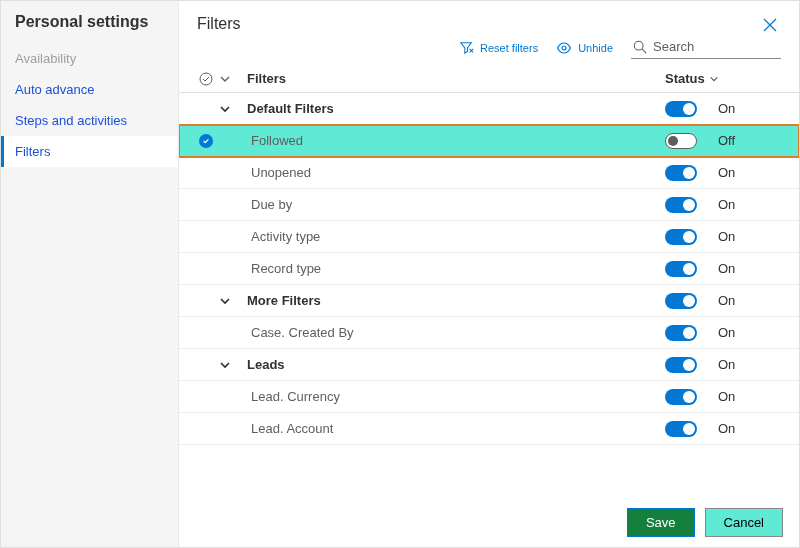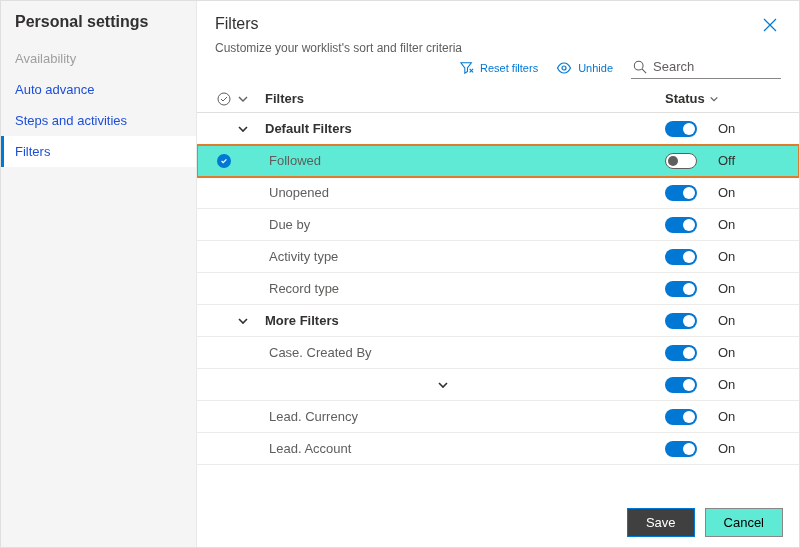--- a/index.html
+++ b/index.html
@@ -1,18 +1,18 @@
 <!DOCTYPE html>
 <html><head>
 <meta charset="utf-8">
 <style>
   * { box-sizing: border-box; }
   html, body { margin: 0; padding: 0; font-family: "Segoe UI", Arial, sans-serif; font-size: 13px; color: #323130; background: #fff; }
   .app { width: 800px; height: 548px; display: flex; border: 1px solid #e1dfdd; }
-  .sidebar { width: 196px; background: #f5f5f5; border-right: 1px solid #e8e8e8; padding: 12px 0 0 0; }
+  .sidebar { width: 178px; background: #f5f5f5; border-right: 1px solid #e8e8e8; padding: 12px 0 0 0; }
   .sidebar-title { font-size: 16px; font-weight: 600; padding: 0 14px 12px 14px; }
   .nav-item { padding: 8px 14px; font-size: 13px; cursor: pointer; color: #1d4ed8; }
   .nav-item.muted { color: #a19f9d; }
   .nav-item.active { background: #fff; border-left: 3px solid #0078d4; padding-left: 11px; }
   .main { flex: 1; display: flex; flex-direction: column; position: relative; }
   .header { padding: 12px 18px 6px 18px; }
   .header-row { display: flex; align-items: center; justify-content: space-between; }
   .title { font-size: 16px; font-weight: 400; }
   .close-btn { color: #0078d4; cursor: pointer; font-size: 16px; padding: 2px 4px; }
   .subtitle { color: #605e5c; font-size: 12px; margin-top: 6px; }
@@ -34,21 +34,21 @@
   .check-dot svg { display:block; }
   .toggle { width: 32px; height: 16px; border-radius: 10px; position: relative; display:inline-block; }
   .toggle.on { background: #0078d4; }
   .toggle.off { background: #fff; border:1px solid #605e5c; }
   .knob { position:absolute; top:2px; width:12px; height:12px; border-radius:50%; background:#fff; }
   .toggle.on .knob { right:2px; }
   .toggle.off .knob { left:2px; background:#605e5c; width:10px; height:10px; top:2px; }
   .status-text { margin-left: 17px; }
   .footer { display:flex; justify-content:flex-end; gap:10px; padding:10px 16px; border-top: 1px solid #fff; }
   .btn { padding: 6px 18px; font-size: 13px; cursor:pointer; border:1px solid #8a8886; background:#5eead4; }
-  .btn.primary { background:#404040; color:#fff; border-color:#0078d4; }
+  .btn.primary { background:#15803d; color:#fff; border-color:#0078d4; }
   svg { display:inline-block; vertical-align:middle; }
   .chev { color:#605e5c; }
 </style>
 </head>
 <body>
 
 <div class="app">
   <aside class="sidebar">
     <div class="sidebar-title">Personal settings</div>
     <div id="nav">
@@ -62,21 +62,20 @@
   <main class="main">
     <div class="header">
       <div class="header-row">
         <div class="title">Filters</div>
         <div class="close-btn">
           <svg width="14" height="14" viewBox="0 0 14 14">
               <path d="M1 1 L13 13 M13 1 L1 13" stroke="#0078d4" stroke-width="1.2" fill="none"></path>
             </svg>
         </div>
       </div>
-      <div class="subtitle">Customize your worklist's sort and filter criteria</div>
     </div>
 
     <div class="toolbar">
       <span class="tool-link">
         <svg width="14" height="14" viewBox="0 0 16 16">
             <path d="M1 2h12l-4.5 6v4l-3 2v-6L1 2z" fill="none" stroke="#0078d4" stroke-width="1.2"></path>
             <path d="M11 9l4 4M15 9l-4 4" stroke="#0078d4" stroke-width="1.2"></path>
           </svg>
         <span>Reset filters</span>
       </span>
@@ -232,20 +231,21 @@
             <span class="status-text">On</span>
           </div>
         </div>
         <div class="row group">
           <div class="col-chk"></div>
           <div class="col-exp">
             <svg class="chev" width="12" height="12" viewBox="0 0 12 12">
               <path d="M2 4l4 4 4-4" fill="none" stroke="#323130" stroke-width="1.6"></path>
             </svg>
           </div>
+          <div class="col-name">Leads</div>
           <div class="col-status">
             <span class="toggle on">
               <span class="knob"></span>
             </span>
             <span class="status-text">On</span>
           </div>
         </div>
         <div class="row child">
           <div class="col-chk"></div>
           <div class="col-exp">

